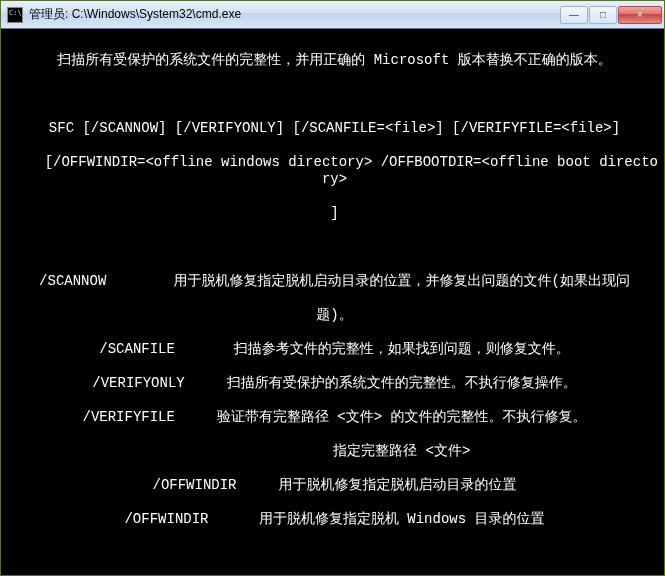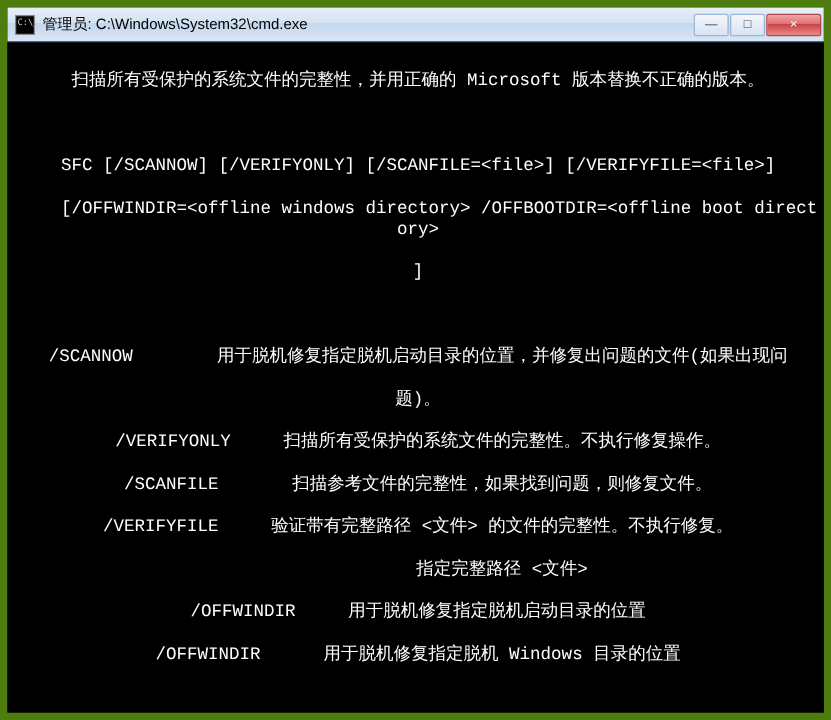--- a/index.html
+++ b/index.html
@@ -6,21 +6,21 @@
     body {
       width: 665px;
       height: 576px;
       font-family: "Microsoft YaHei", "SimSun", sans-serif;
       background: #000;
       overflow: hidden;
     }
     .window {
       width: 665px;
       height: 576px;
-      border: 6px solid #4d7c0f;
+      border: 1px solid #4d7c0f;
       background: #000;
       display: flex;
       flex-direction: column;
     }
     .titlebar {
       height: 28px;
       background: linear-gradient(to bottom, #e8eff8 0%, #d5e2f2 45%, #c2d6ed 46%, #d9e6f5 100%);
       border-bottom: 1px solid #4578af;
       display: flex;
       align-items: center;
@@ -104,22 +104,22 @@
   </div>
   <div class="console">
 <div>扫描所有受保护的系统文件的完整性，并用正确的 Microsoft 版本替换不正确的版本。</div>
 <div></div>
 <div>SFC [/SCANNOW] [/VERIFYONLY] [/SCANFILE=&lt;file&gt;] [/VERIFYFILE=&lt;file&gt;]</div>
 <div>    [/OFFWINDIR=&lt;offline windows directory&gt; /OFFBOOTDIR=&lt;offline boot directory&gt;</div>
 <div>]</div>
 <div></div>
 <div>/SCANNOW        用于脱机修复指定脱机启动目录的位置，并修复出问题的文件(如果出现问</div>
 <div>题)。</div>
+<div>/SCANFILE       扫描参考文件的完整性，如果找到问题，则修复文件。</div>
 <div>/VERIFYONLY     扫描所有受保护的系统文件的完整性。不执行修复操作。</div>
-<div>/SCANFILE       扫描参考文件的完整性，如果找到问题，则修复文件。</div>
 <div>/VERIFYFILE     验证带有完整路径 &lt;文件&gt; 的文件的完整性。不执行修复。</div>
 <div>                指定完整路径 &lt;文件&gt;</div>
 <div>/OFFWINDIR     用于脱机修复指定脱机启动目录的位置</div>
 <div>/OFFWINDIR      用于脱机修复指定脱机 Windows 目录的位置</div>
 <div></div>
 
 
 
 
 

